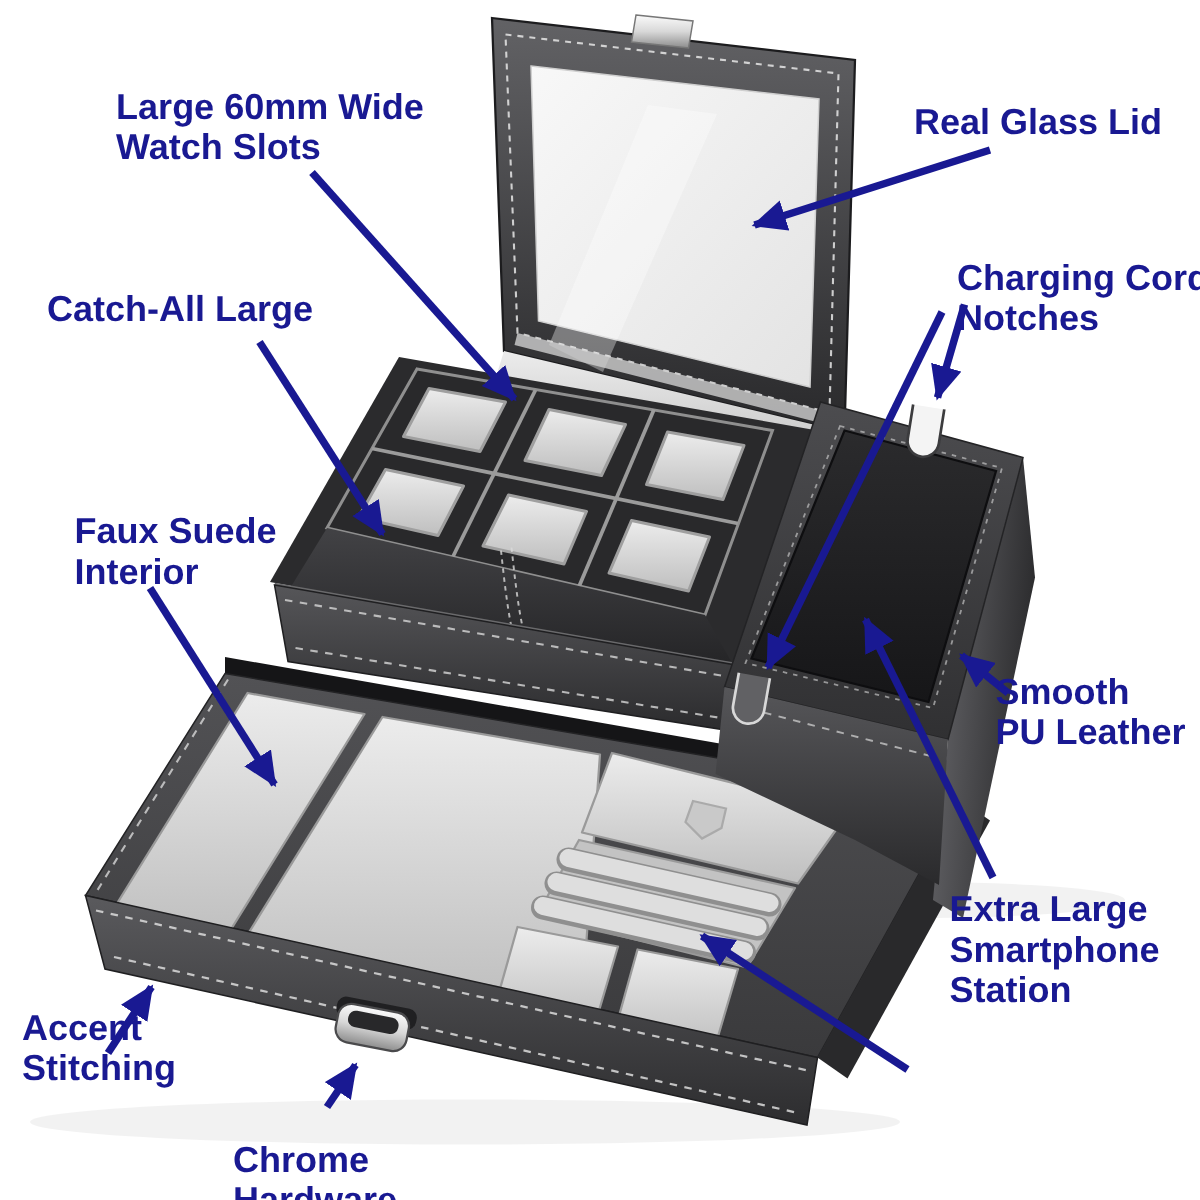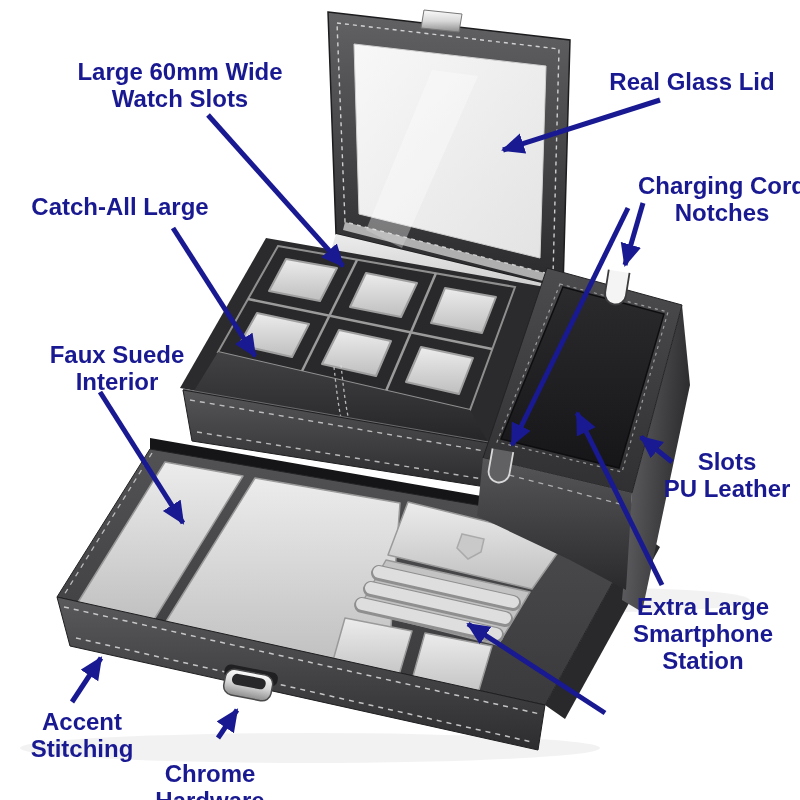--- a/index.html
+++ b/index.html
@@ -4,21 +4,21 @@
 <style>
   html,body{margin:0;padding:0;background:#ffffff;}
   .stage{
     position:relative;width:800px;height:800px;background:#ffffff;
     overflow:hidden;font-family:"Liberation Sans",sans-serif;
   }
   .stage svg{position:absolute;left:0;top:0;}
   .callout{
     position:absolute;transform:translateX(-50%);
     color:#191992;font-weight:bold;font-size:24px;line-height:1.13;
-    text-align:center;white-space:pre-line;width:max-content;
+    text-align:left;white-space:pre-line;width:max-content;
     letter-spacing:0px;
   }
 </style>
 </head>
 <body>
 
 <div class="stage">
 
 <svg width="800" height="800" viewBox="0 0 800 800">
   <defs>
@@ -185,23 +185,23 @@
 </svg>
 
 <div class="callout" style="left:180px;top:58px;">Large 60mm Wide
 Watch Slots</div>
 <div class="callout" style="left:692px;top:68px;">Real Glass Lid</div>
 <div class="callout" style="left:702px;top:172px;margin-left:20px;">Charging Cord
 Notches</div>
 <div class="callout" style="left:120px;top:193px;">Catch-All Large</div>
 <div class="callout" style="left:81px;top:341px;margin-left:36px;">Faux Suede
 Interior</div>
-<div class="callout" style="left:727px;top:448px;">Slots
+<div class="callout" style="left:727px;top:448px;">Smooth
 PU Leather</div>
 <div class="callout" style="left:703px;top:593px;">Extra Large
 Smartphone
 Station</div>
-<div class="callout" style="left:66px;top:708px;margin-left:16px;">Accent
+<div class="callout" style="left:66px;top:672px;">Accent
 Stitching</div>
 <div class="callout" style="left:210px;top:737px;margin-top:23px;">Chrome
 Hardware</div>
 
 </div>
 
 </body></html>

